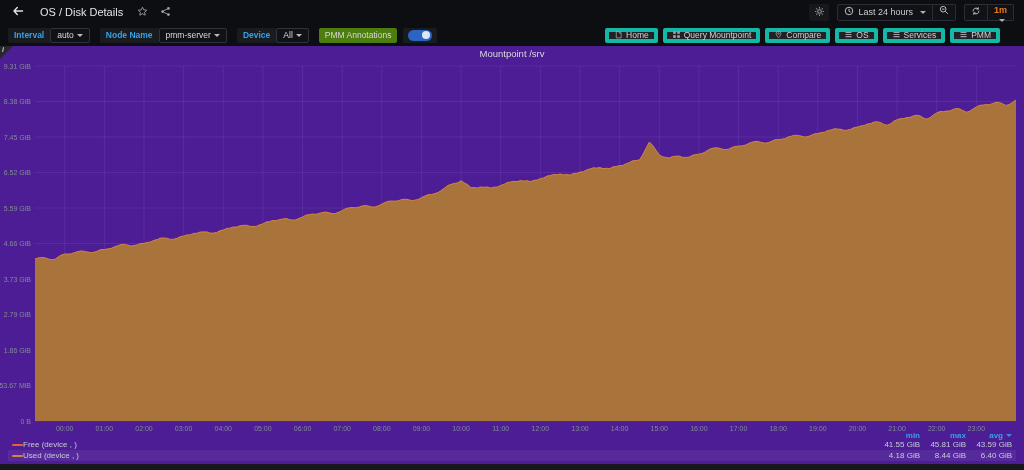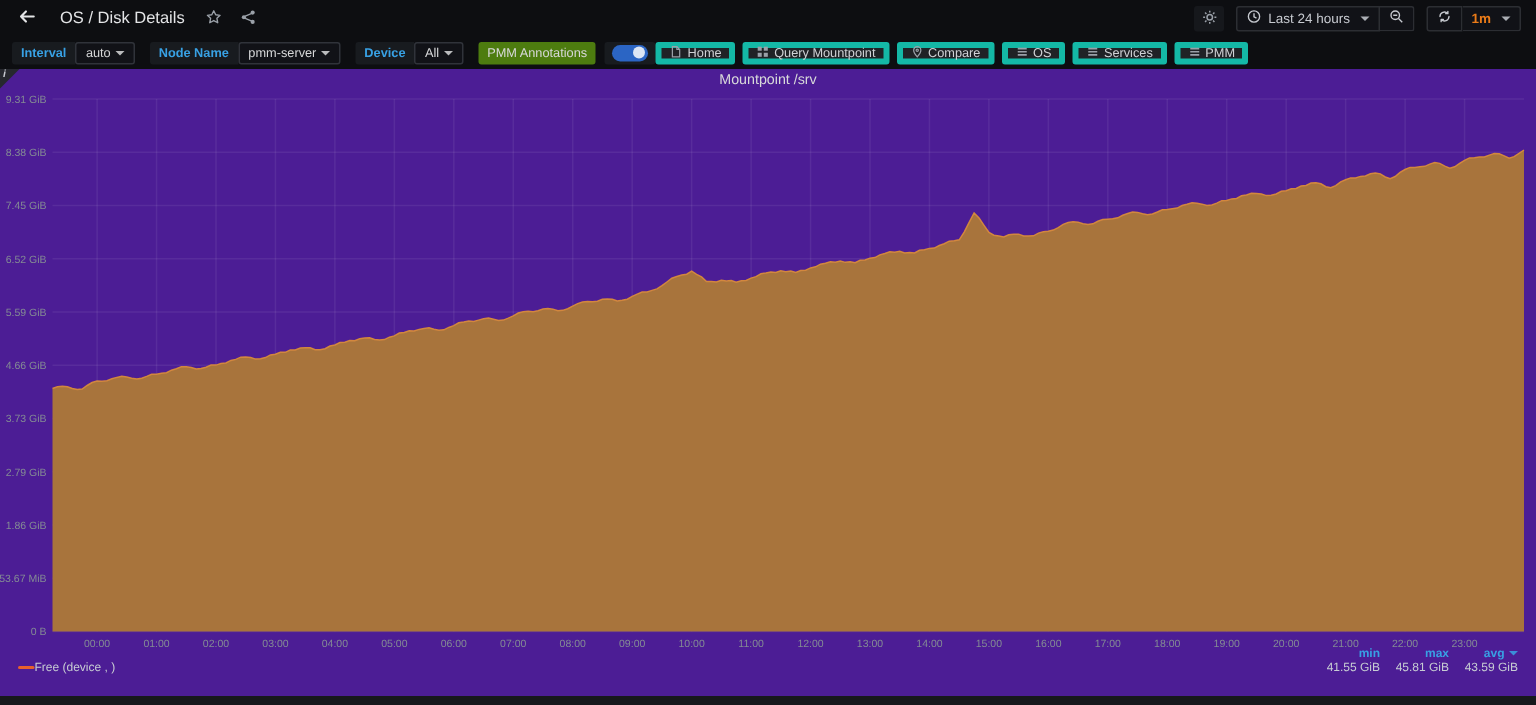--- a/index.html
+++ b/index.html
@@ -14,27 +14,27 @@
   .topbar .left, .topbar .right { display:flex; align-items:center; gap:8px; }
   .iconbtn { display:flex; align-items:center; justify-content:center; cursor:pointer;
              background:transparent; border:none; color:#9aa0a8; padding:2px; }
   .page-title { font-size:11px; font-weight:500; color:#e3e4e6; margin-left:6px; margin-right:4px; }
   .btn-group { display:flex; align-items:stretch; }
   .tb-btn { display:flex; align-items:center; gap:4px; height:17px; padding:0 6px;
             background:#111217; border:1px solid #2c2e33; color:#c7cad0;
             font-size:9px; cursor:pointer; }
   .btn-group .tb-btn + .tb-btn { border-left:none; }
   .btn-group .tb-btn:first-child { border-radius:2px 0 0 2px; }
-  .btn-group .tb-btn:last-child { border-radius:0 2px 2px 0; }
+  .btn-group .tb-btn:last-child { border-radius:0 2px 2px 0;flex-direction:column; }
   .refresh-value { color:#eb7b18; font-weight:700; }
   .gearbtn { width:20px; height:17px; background:#16181c; border-radius:2px; }
 
   
   .toolbar { position:absolute; top:24px; left:0; right:16px; height:22px;
-             display:flex; align-items:center; padding:0 8px; }
+             display:flex; align-items:center; justify-content:space-between; padding:0 8px; }
   .filters { display:flex; align-items:center; }
   .chip { display:flex; align-items:center; height:15px; font-size:8.5px; padding:0 6px; border-radius:2px; }
   .chip.flabel { background:#181b1f; color:#38a1e4; font-weight:700; border-radius:2px 0 0 2px; }
   .chip.fvalue { background:#111217; border:1px solid #30333a; color:#d8d9da; margin-right:10px; cursor:pointer; }
   .chip.annot { background:#4d7c0f; color:#d8d9da; margin-right:6px; }
   .switch-chip { display:flex; align-items:center; height:15px; padding:0 5px; background:#181b1f; border-radius:2px; }
   .switch { position:relative; width:24px; height:11px; border-radius:6px; background:#2b65c4; cursor:pointer; }
   .switch .knob { position:absolute; top:1.5px; right:2px; width:8px; height:8px; border-radius:50%; background:#dce6f5; }
   .links { display:flex; align-items:center; gap:5px; }
   .link-btn { display:flex; align-items:center; gap:3px; height:15px; padding:0 5px;
@@ -295,17 +295,26 @@
         </div>
         <div class="legend-row">
           <div class="legend-label-wrap">
             <span class="legend-marker" style="background: rgb(232, 97, 44);"></span>
             <span class="legend-label">Free (device , )</span>
           </div>
           <div class="stat-cell">41.55 GiB</div>
           <div class="stat-cell">45.81 GiB</div>
           <div class="stat-cell">43.59 GiB</div>
         </div>
+        <div class="legend-row hl">
+          <div class="legend-label-wrap">
+            <span class="legend-marker" style="background: rgb(210, 135, 62);"></span>
+            <span class="legend-label">Used (device , )</span>
+          </div>
+          <div class="stat-cell">4.18 GiB</div>
+          <div class="stat-cell">8.44 GiB</div>
+          <div class="stat-cell">6.40 GiB</div>
+        </div>
       </div>
   </section>
 
   <div class="footer-strip"></div>
 </div>
 
 </body></html>

